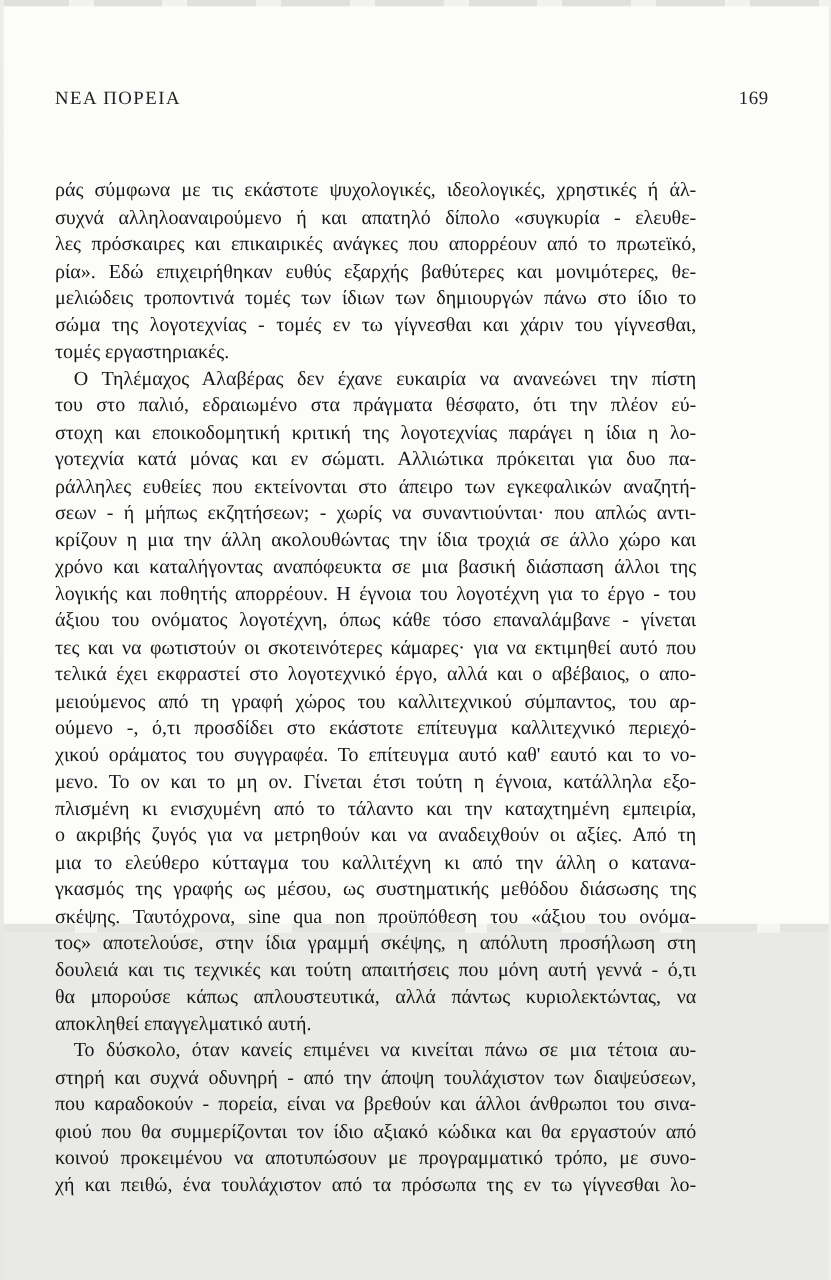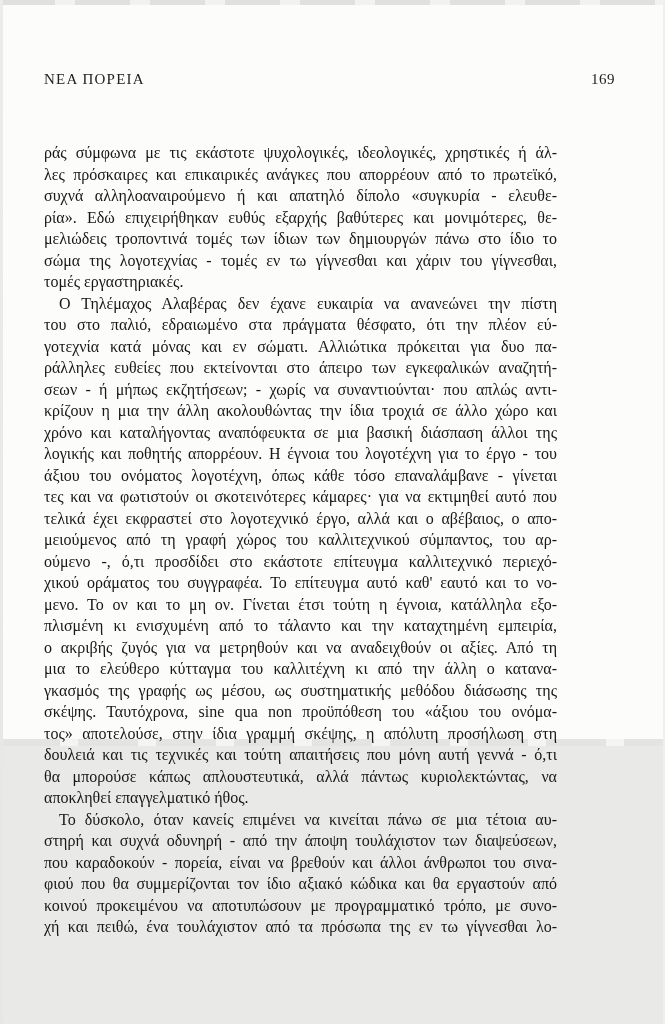--- a/index.html
+++ b/index.html
@@ -67,30 +67,31 @@
   <div class="edge edge-right"></div>
 
   <div class="running-head">
     <span class="title">ΝΕΑ ΠΟΡΕΙΑ</span>
     <span class="pagenum">169</span>
   </div>
 
   <div class="body-text">
       <div class="paragraph">
         <div class="line">ράς σύμφωνα με τις εκάστοτε ψυχολογικές, ιδεολογικές, χρηστικές ή άλ-</div>
+        <div class="line">συχνά αλληλοαναιρούμενο ή και απατηλό δίπολο «συγκυρία - ελευθε-</div>
         <div class="line">λες πρόσκαιρες και επικαιρικές ανάγκες που απορρέουν από το πρωτεϊκό,</div>
-        <div class="line">συχνά αλληλοαναιρούμενο ή και απατηλό δίπολο «συγκυρία - ελευθε-</div>
         <div class="line">ρία». Εδώ επιχειρήθηκαν ευθύς εξαρχής βαθύτερες και μονιμότερες, θε-</div>
         <div class="line">μελιώδεις τροποντινά τομές των ίδιων των δημιουργών πάνω στο ίδιο το</div>
         <div class="line">σώμα της λογοτεχνίας - τομές εν τω γίγνεσθαι και χάριν του γίγνεσθαι,</div>
         <div class="line last">τομές εργαστηριακές.</div>
       </div>
       <div class="paragraph indent">
         <div class="line">Ο Τηλέμαχος Αλαβέρας δεν έχανε ευκαιρία να ανανεώνει την πίστη</div>
         <div class="line">του στο παλιό, εδραιωμένο στα πράγματα θέσφατο, ότι την πλέον εύ-</div>
+        <div class="line">στοχη και εποικοδομητική κριτική της λογοτεχνίας παράγει η ίδια η λο-</div>
         <div class="line">γοτεχνία κατά μόνας και εν σώματι. Αλλιώτικα πρόκειται για δυο πα-</div>
         <div class="line">ράλληλες ευθείες που εκτείνονται στο άπειρο των εγκεφαλικών αναζητή-</div>
         <div class="line">σεων - ή μήπως εκζητήσεων; - χωρίς να συναντιούνται· που απλώς αντι-</div>
         <div class="line">κρίζουν η μια την άλλη ακολουθώντας την ίδια τροχιά σε άλλο χώρο και</div>
         <div class="line">χρόνο και καταλήγοντας αναπόφευκτα σε μια βασική διάσπαση άλλοι της</div>
         <div class="line">λογικής και ποθητής απορρέουν. Η έγνοια του λογοτέχνη για το έργο - του</div>
         <div class="line">άξιου του ονόματος λογοτέχνη, όπως κάθε τόσο επαναλάμβανε - γίνεται</div>
         <div class="line">τες και να φωτιστούν οι σκοτεινότερες κάμαρες· για να εκτιμηθεί αυτό που</div>
         <div class="line">τελικά έχει εκφραστεί στο λογοτεχνικό έργο, αλλά και ο αβέβαιος, ο απο-</div>
         <div class="line">μειούμενος από τη γραφή χώρος του καλλιτεχνικού σύμπαντος, του αρ-</div>
@@ -98,21 +99,21 @@
         <div class="line">χικού οράματος του συγγραφέα. Το επίτευγμα αυτό καθ' εαυτό και το νο-</div>
         <div class="line">μενο. Το ον και το μη ον. Γίνεται έτσι τούτη η έγνοια, κατάλληλα εξο-</div>
         <div class="line">πλισμένη κι ενισχυμένη από το τάλαντο και την καταχτημένη εμπειρία,</div>
         <div class="line">ο ακριβής ζυγός για να μετρηθούν και να αναδειχθούν οι αξίες. Από τη</div>
         <div class="line">μια το ελεύθερο κύτταγμα του καλλιτέχνη κι από την άλλη ο κατανα-</div>
         <div class="line">γκασμός της γραφής ως μέσου, ως συστηματικής μεθόδου διάσωσης της</div>
         <div class="line">σκέψης. Ταυτόχρονα, sine qua non προϋπόθεση του «άξιου του ονόμα-</div>
         <div class="line">τος» αποτελούσε, στην ίδια γραμμή σκέψης, η απόλυτη προσήλωση στη</div>
         <div class="line">δουλειά και τις τεχνικές και τούτη απαιτήσεις που μόνη αυτή γεννά - ό,τι</div>
         <div class="line">θα μπορούσε κάπως απλουστευτικά, αλλά πάντως κυριολεκτώντας, να</div>
-        <div class="line last">αποκληθεί επαγγελματικό ήθος.</div>
+        <div class="line last">αποκληθεί επαγγελματικό αυτή.</div>
       </div>
       <div class="paragraph indent">
         <div class="line">Το δύσκολο, όταν κανείς επιμένει να κινείται πάνω σε μια τέτοια αυ-</div>
         <div class="line">στηρή και συχνά οδυνηρή - από την άποψη τουλάχιστον των διαψεύσεων,</div>
         <div class="line">που καραδοκούν - πορεία, είναι να βρεθούν και άλλοι άνθρωποι του σινα-</div>
         <div class="line">φιού που θα συμμερίζονται τον ίδιο αξιακό κώδικα και θα εργαστούν από</div>
         <div class="line">κοινού προκειμένου να αποτυπώσουν με προγραμματικό τρόπο, με συνο-</div>
         <div class="line">χή και πειθώ, ένα τουλάχιστον από τα πρόσωπα της εν τω γίγνεσθαι λο-</div>
       </div>
     </div>

